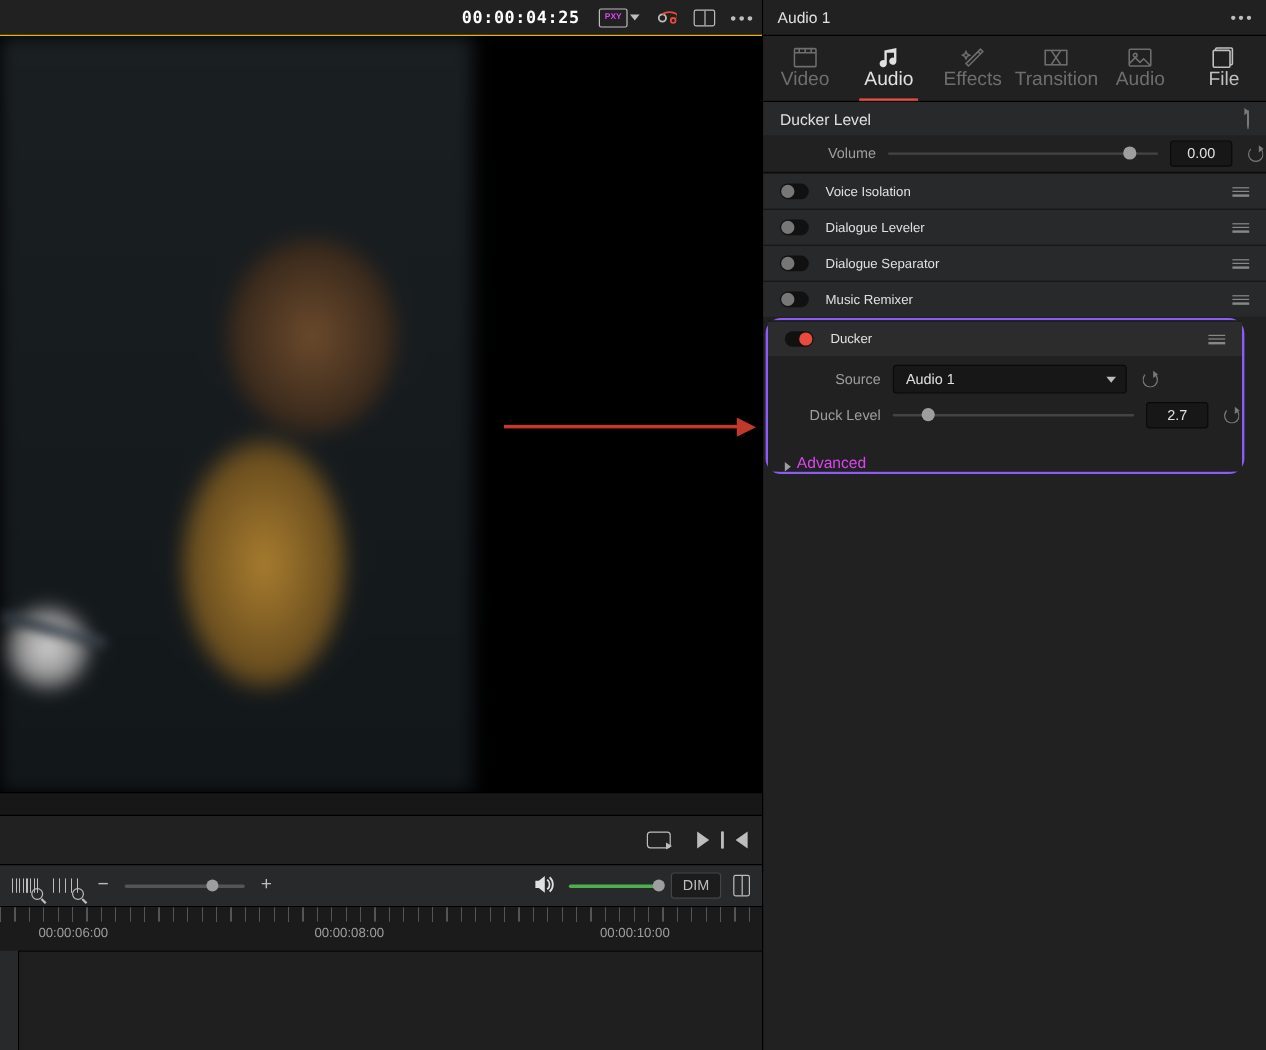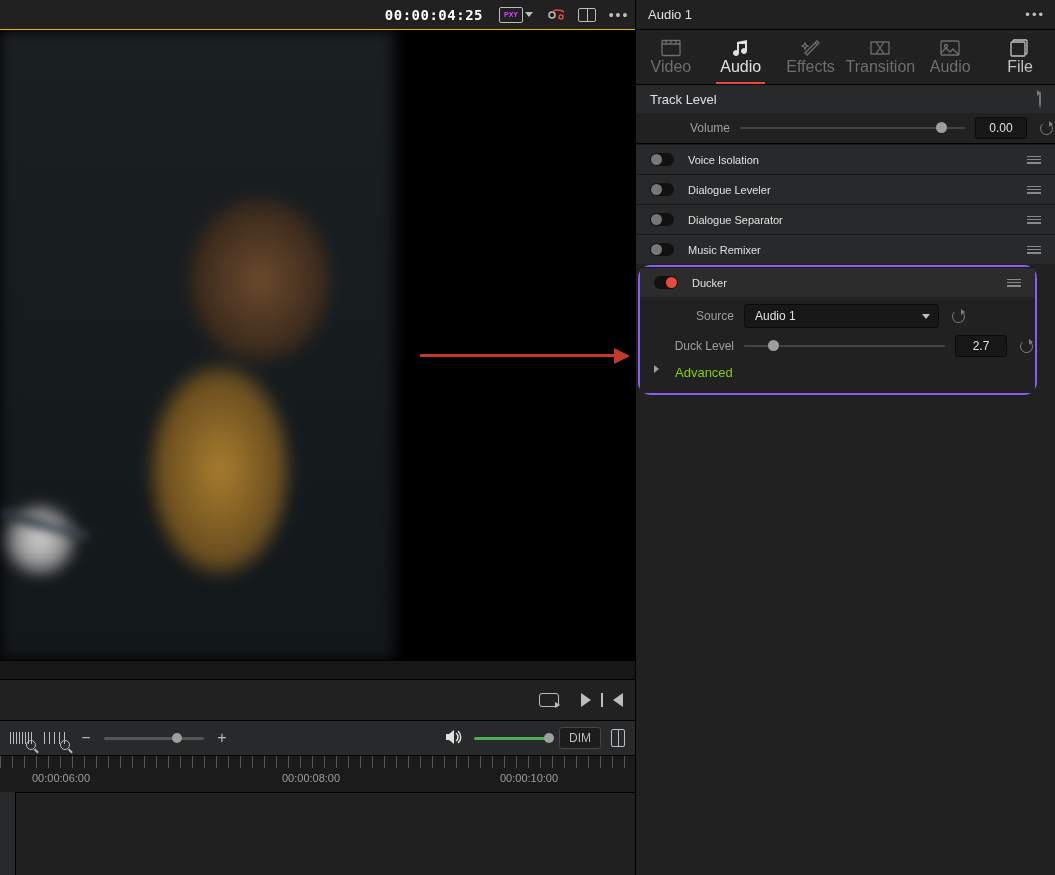--- a/index.html
+++ b/index.html
@@ -108,21 +108,21 @@
   .sliders-ic::before,.sliders-ic::after{content:"";position:absolute;left:0;right:0;height:1.5px;background:#888}
   .sliders-ic::before{top:2px}
   .sliders-ic::after{bottom:2px}
   .sliders-ic .m{position:absolute;top:5px;left:0;right:0;height:1.5px;background:#888}
 
   .ducker-box{border:2px solid #8b5cf6;border-radius:13px;margin:1px 18px 0 2px}
   .ducker-box .fx-row{background:#2c2c2c}
   .ducker-body{background:#212121;padding:4px 0}
   .src-select{flex:1;height:24px;max-width:195px;background:#171717;border:1px solid #0a0a0a;border-radius:3px;display:flex;align-items:center;padding:0 10px;color:#e0e0e0;font-size:12px;position:relative}
   .src-select .cv{position:absolute;right:8px}
-  .adv-row{height:28px;display:flex;align-items:flex-start;padding:0 14px;gap:16px;color:#84cc16;font-size:13px;background:#212121}
+  .adv-row{height:28px;display:flex;align-items:flex-end;padding:0 14px;gap:5px;color:#d946ef;font-size:13px;background:#212121}
   .adv-row .chev-r{width:0;height:0;border-left:5px solid #9e9e9e;border-top:4px solid transparent;border-bottom:4px solid transparent}
 
 </style>
 </head>
 <body>
 
 <div class="main">
 
   <div class="left">
     <div class="tl-top">
@@ -191,21 +191,21 @@
       <div class="vol-slider">
           <span class="h"></span>
         </div>
       <span class="dim-btn">DIM</span>
       <span class="meter-btn"></span>
     </div>
 
     <div class="tl-ruler">
       <div class="ticks"></div>
       <span class="lbl" style="left:32px">00:00:06:00</span>
-      <span class="lbl" style="left:282px">00:00:08:00</span>
+      <span class="lbl" style="left:262px">00:00:08:00</span>
       <span class="lbl" style="left:500px">00:00:10:00</span>
     </div>
     <div class="tl-tracks">
       <div class="tr-head"></div>
       <div class="tr-body"></div>
     </div>
   </div>
 
   <div class="right">
     <div class="insp-top">
@@ -252,21 +252,21 @@
         <svg viewBox="0 0 20 18" fill="none" stroke="currentColor" stroke-width="1.3">
             <rect x="3" y="1" width="14" height="14" rx="1"></rect>
             <rect x="1" y="3" width="14" height="14" rx="1" fill="#212121"></rect>
           </svg>
         <span>File</span>
       </div>
     </div>
 
     <div class="section">
       <div class="sec-head">
-        <span>Track Level</span>
+        <span>Ducker Level</span>
         <span class="r-icon"><span class="refresh"></span></span>
       </div>
       <div class="param-row" style="background:#212121">
         <span class="param-label">Volume</span>
         <div class="param-slider">
             <span class="h" style="left:87%"></span>
           </div>
         <span class="param-val">0.00</span>
         <span class="param-reset">
             <span class="refresh"></span>

